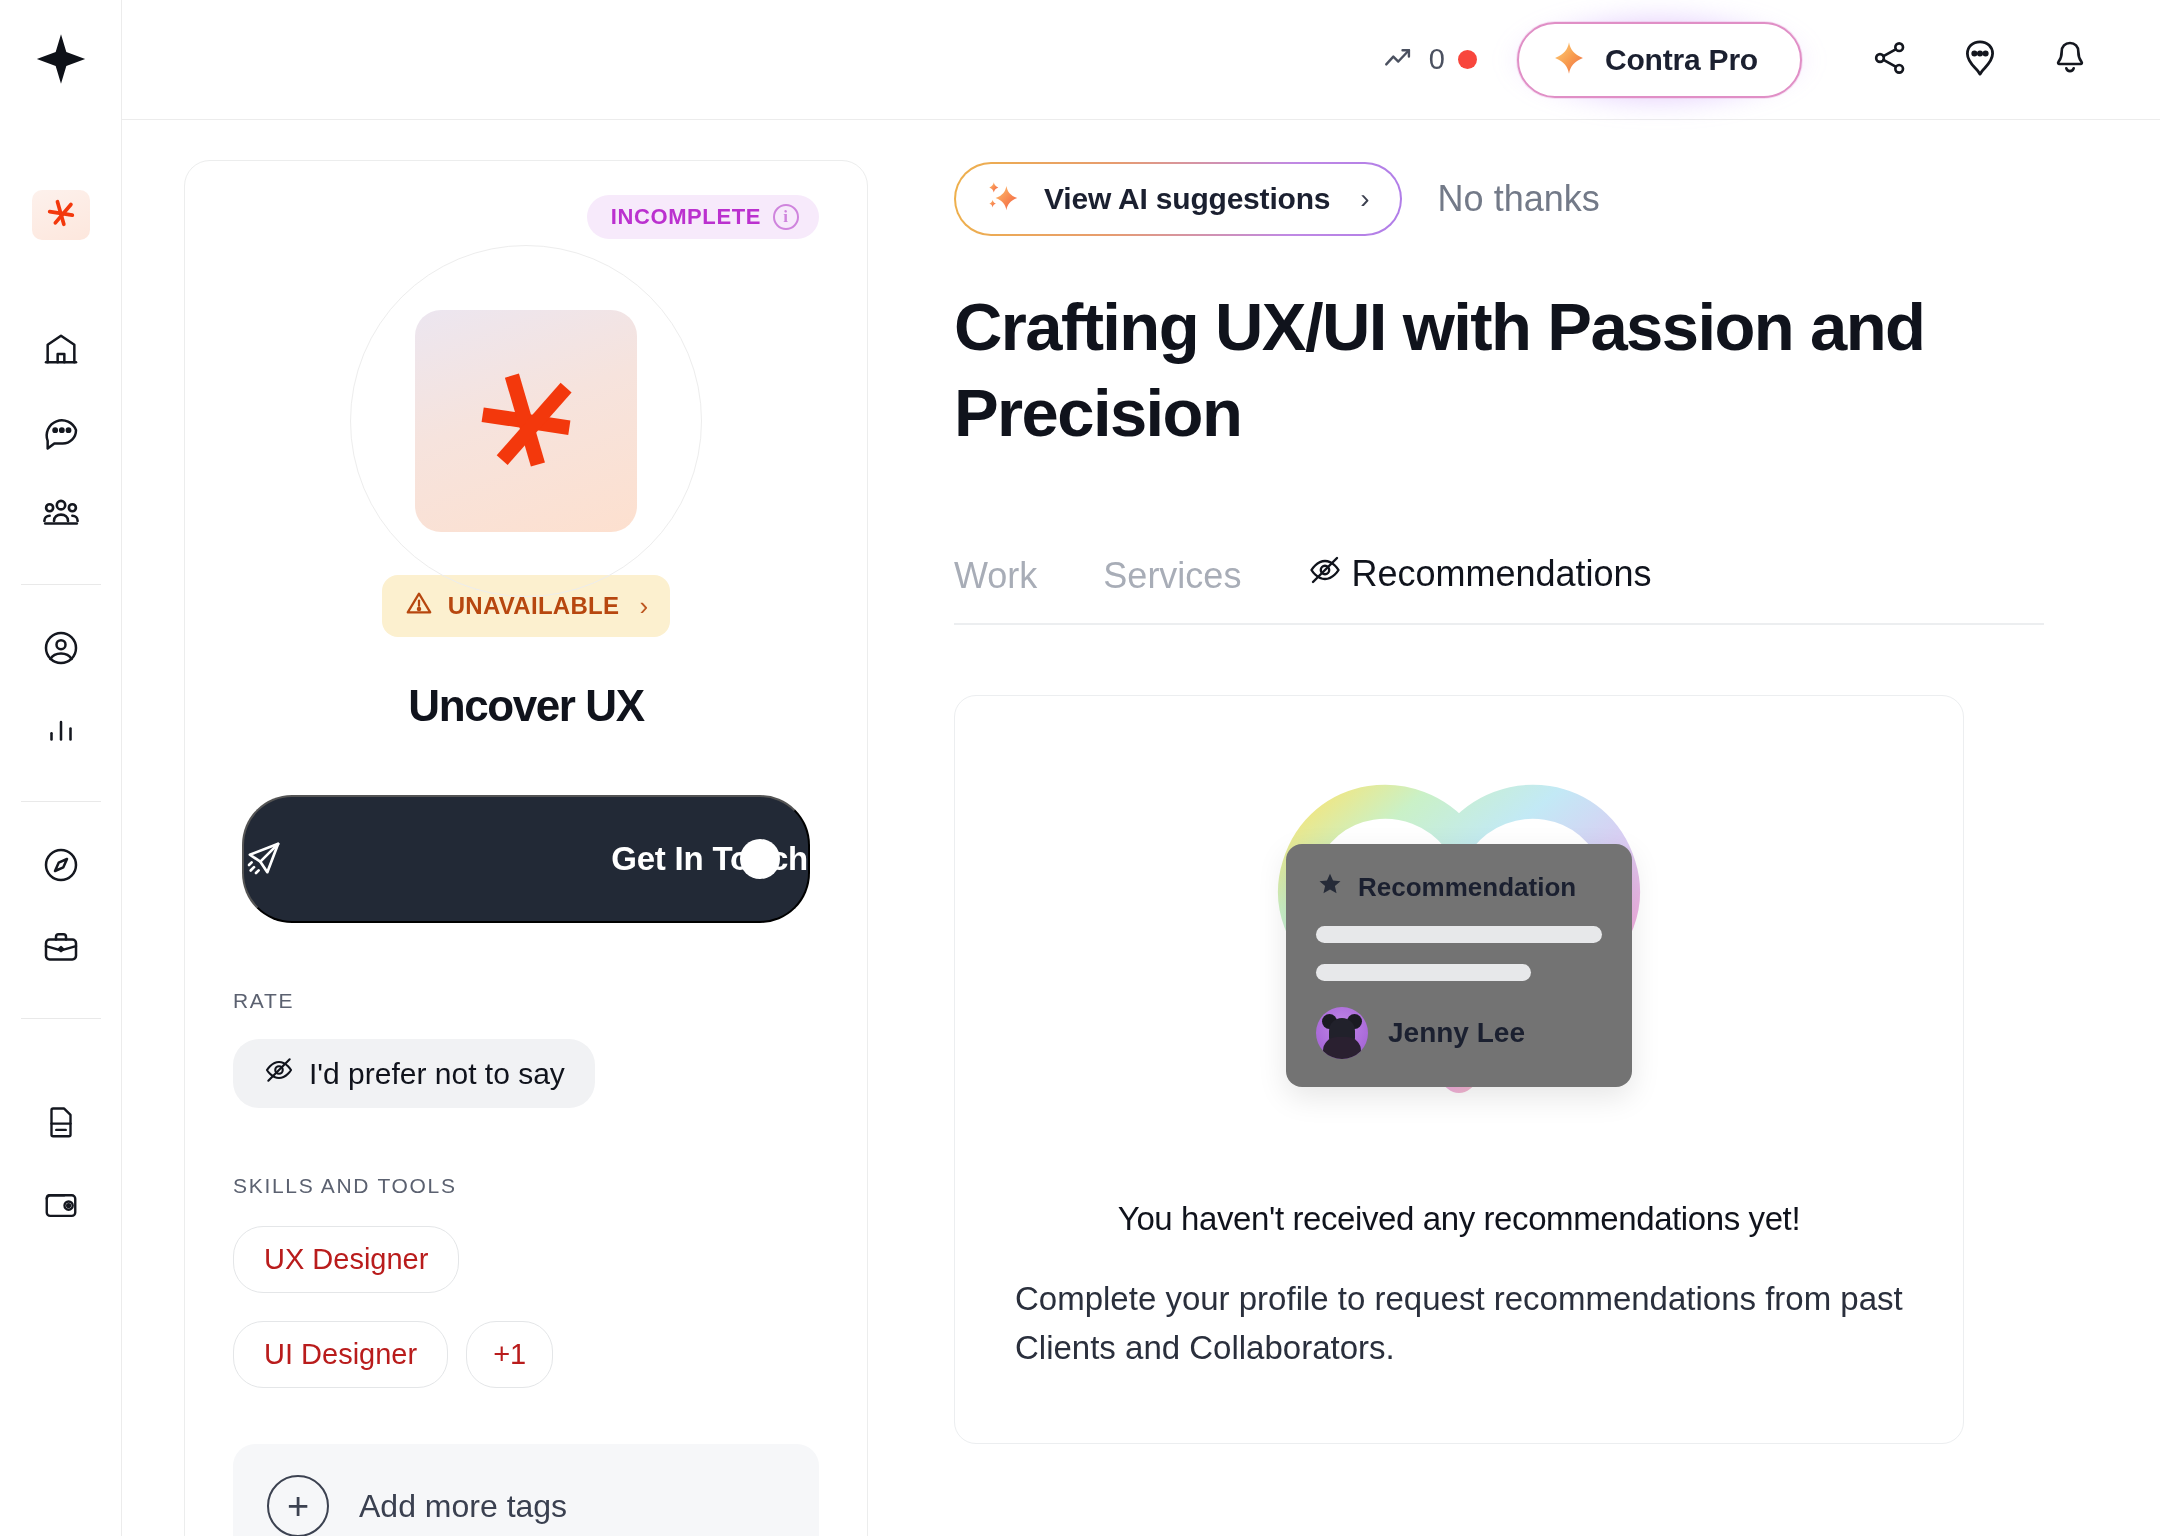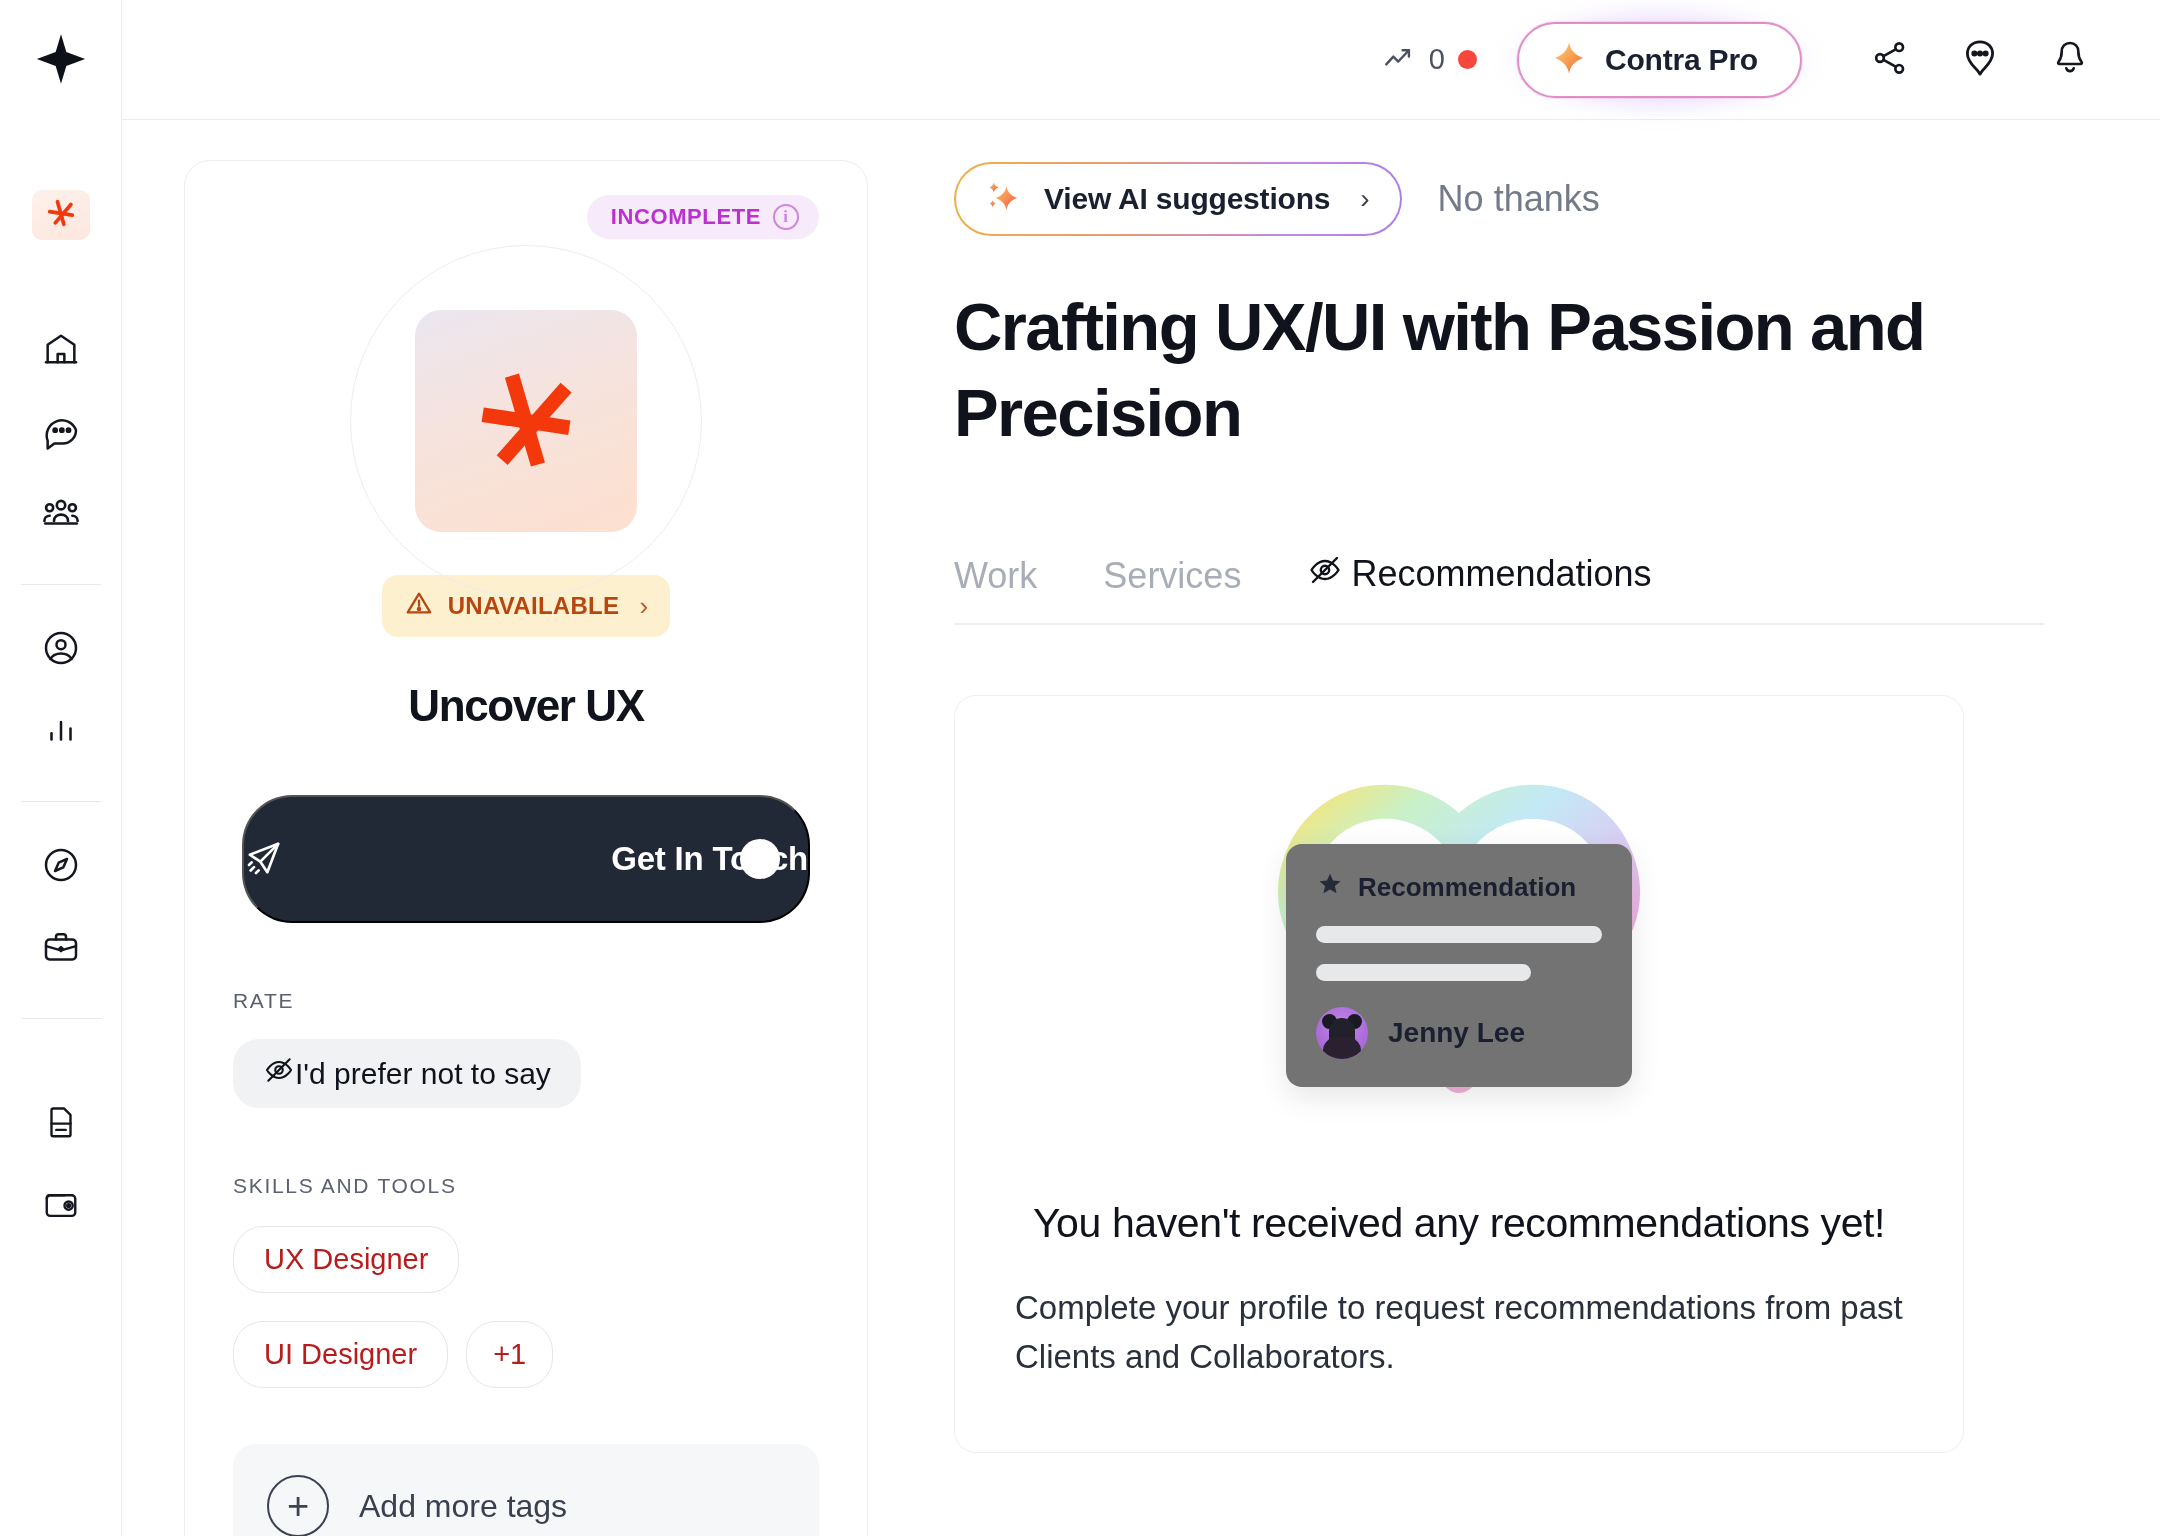--- a/index.html
+++ b/index.html
@@ -139,21 +139,21 @@
   .git-dot {
     position: absolute; right: 28px; top: 50%; transform: translateY(-50%);
     width: 40px; height: 40px; border-radius: 50%; background: #fff;
   }
 
   .sec-label {
     font-size: 21px; letter-spacing: 1.7px; color: #5b6170;
     font-weight: 500; margin-top: 66px;
   }
   .rate-pill {
-    display: inline-flex; align-items: center; 
+    display: inline-flex; align-items: center; gap: 14px;
     background: #f1f2f4; border-radius: 26px;
     padding: 15px 30px; margin-top: 26px;
     font-size: 30px; color: #10131c; cursor: pointer;
   }
 
   .tags { display: flex; flex-wrap: wrap; gap: 18px; margin-top: 28px; }
   .tag {
     border: 1px solid #e4e6e8; border-radius: 30px;
     padding: 16px 30px; font-size: 29px; color: #b91c1c;
     background: #fff; cursor: pointer;
@@ -237,21 +237,21 @@
     width: 26px; height: 30px; border-radius: 13px 13px 10px 10px; background: #21212b;
   }
   .rec-avatar .body {
     position: absolute; left: 50%; transform: translateX(-50%); bottom: 0;
     width: 38px; height: 22px; border-radius: 14px 14px 0 0; background: #2a2030;
   }
   .rec-name { font-size: 28px; font-weight: 700; color: #1b2030; }
 
   .empty-title {
     text-align: center; margin-top: 34px;
-    font-size: 41px; font-weight: 400; color: #10131c; letter-spacing: -.4px;
+    font-size: 33px; font-weight: 400; color: #10131c; letter-spacing: -.4px;
   }
   .empty-sub {
     margin-top: 36px;
     font-size: 33px; line-height: 1.5; color: #2a2f3c; font-weight: 400;
   }
 </style>
 </head>
 <body>
 
 <div class="app">

